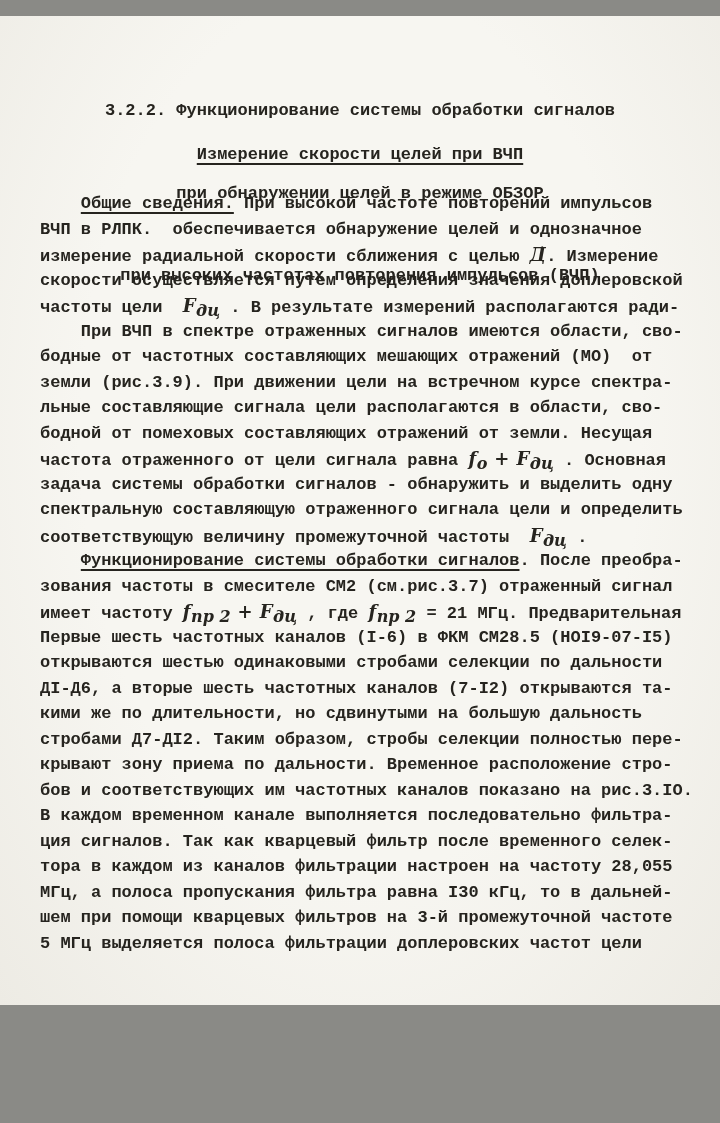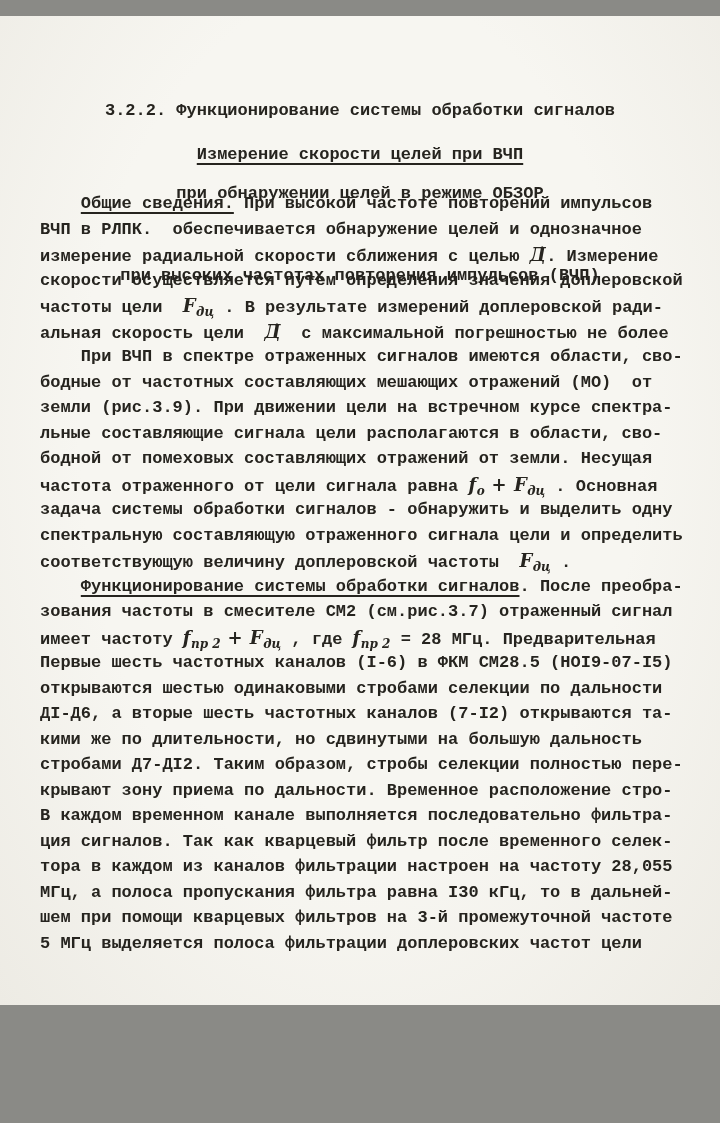--- a/index.html
+++ b/index.html
@@ -40,21 +40,21 @@
     text-underline-offset:4px;
   }
   .formula{
     font-family:"DejaVu Serif", serif;
     font-style:italic;
     font-weight:600;
     font-size:18px;
     letter-spacing:.5px;
   }
   .formula sub{
-    font-size:12px;
+    font-size:16px;
     letter-spacing:0;
     vertical-align:-4px;
   }
   .page-number{
     position:absolute;top:1028px;left:631px;
     font-size:18px;letter-spacing:1px;
   }
   .doc-number{
     position:absolute;top:1069px;left:13px;
     font-size:23px;letter-spacing:1px;
@@ -73,40 +73,40 @@
 
   <div class="subheading">
     <span>Измерение скорости целей при ВЧП</span>
   </div>
 
   <div class="body-text">
       <div class="line"><span>    </span><span class="u">Общие сведения.</span><span> При высокой частоте повторений импульсов</span></div>
       <div class="line"><span>ВЧП в РЛПК.  обеспечивается обнаружение целей и однозначное</span></div>
       <div class="line"><span>измерение радиальной скорости сближения с целью </span><span class="formula">Д̇</span><span>. Измерение</span></div>
       <div class="line"><span>скорости осуществляется путем определения значения доплеровской</span></div>
-      <div class="line"><span>частоты цели  </span><span class="formula">F<sub>дц</sub></span><span> . В результате измерений доплеровской ради-</span></div>
-      <div class="line"><span>альная скорость цели  </span><span class="formula">Д̇</span><span>  с максимальной погрешностью не более</span></div>
+      <div class="line"><span>частоты цели  </span><span class="formula">F<sub>дц</sub></span><span> . В результате измерений располагаются ради-</span></div>
       <div class="line"><span>    При ВЧП в спектре отраженных сигналов имеются области, сво-</span></div>
       <div class="line"><span>бодные от частотных составляющих мешающих отражений (МО)  от</span></div>
       <div class="line"><span>земли (рис.3.9). При движении цели на встречном курсе спектра-</span></div>
       <div class="line"><span>льные составляющие сигнала цели располагаются в области, сво-</span></div>
       <div class="line"><span>бодной от помеховых составляющих отражений от земли. Несущая</span></div>
       <div class="line"><span>частота отраженного от цели сигнала равна </span><span class="formula">f<sub>о</sub></span><span class="formula"> + </span><span class="formula">F<sub>дц</sub></span><span> . Основная</span></div>
       <div class="line"><span>задача системы обработки сигналов - обнаружить и выделить одну</span></div>
       <div class="line"><span>спектральную составляющую отраженного сигнала цели и определить</span></div>
-      <div class="line"><span>соответствующую величину доплеровской частоты  </span><span class="formula">F<sub>дц</sub></span><span> .</span></div>
+      <div class="line"><span>соответствующую величину промежуточной частоты  </span><span class="formula">F<sub>дц</sub></span><span> .</span></div>
       <div class="line"><span>    </span><span class="u">Функционирование системы обработки сигналов</span><span>. После преобра-</span></div>
       <div class="line"><span>зования частоты в смесителе СМ2 (см.рис.3.7) отраженный сигнал</span></div>
-      <div class="line"><span>имеет частоту </span><span class="formula">f<sub>пр 2</sub></span><span class="formula"> + </span><span class="formula">F<sub>дц</sub></span><span> , где </span><span class="formula">f<sub>пр 2</sub></span><span> = 28 МГц. Предварительная</span></div>
+      <div class="line"><span>имеет частоту </span><span class="formula">f<sub>пр 2</sub></span><span class="formula"> + </span><span class="formula">F<sub>дц</sub></span><span> , где </span><span class="formula">f<sub>пр 2</sub></span><span> = 21 МГц. Предварительная</span></div>
       <div class="line"><span>Первые шесть частотных каналов (I-6) в ФКМ СМ28.5 (НОI9-07-I5)</span></div>
       <div class="line"><span>открываются шестью одинаковыми стробами селекции по дальности</span></div>
       <div class="line"><span>ДI-Д6, а вторые шесть частотных каналов (7-I2) открываются та-</span></div>
       <div class="line"><span>кими же по длительности, но сдвинутыми на большую дальность</span></div>
       <div class="line"><span>стробами Д7-ДI2. Таким образом, стробы селекции полностью пере-</span></div>
       <div class="line"><span>крывают зону приема по дальности. Временное расположение стро-</span></div>
+      <div class="line"><span>бов и соответствующих им частотных каналов показано на рис.3.IO.</span></div>
       <div class="line"><span>В каждом временном канале выполняется последовательно фильтра-</span></div>
       <div class="line"><span>ция сигналов. Так как кварцевый фильтр после временного селек-</span></div>
       <div class="line"><span>тора в каждом из каналов фильтрации настроен на частоту 28,055</span></div>
       <div class="line"><span>МГц, а полоса пропускания фильтра равна I30 кГц, то в дальней-</span></div>
       <div class="line"><span>шем при помощи кварцевых фильтров на 3-й промежуточной частоте</span></div>
       <div class="line"><span>5 МГц выделяется полоса фильтрации доплеровских частот цели</span></div>
     </div>
 
   <div class="page-number">I07</div>
   <div class="doc-number">0I6</div>

